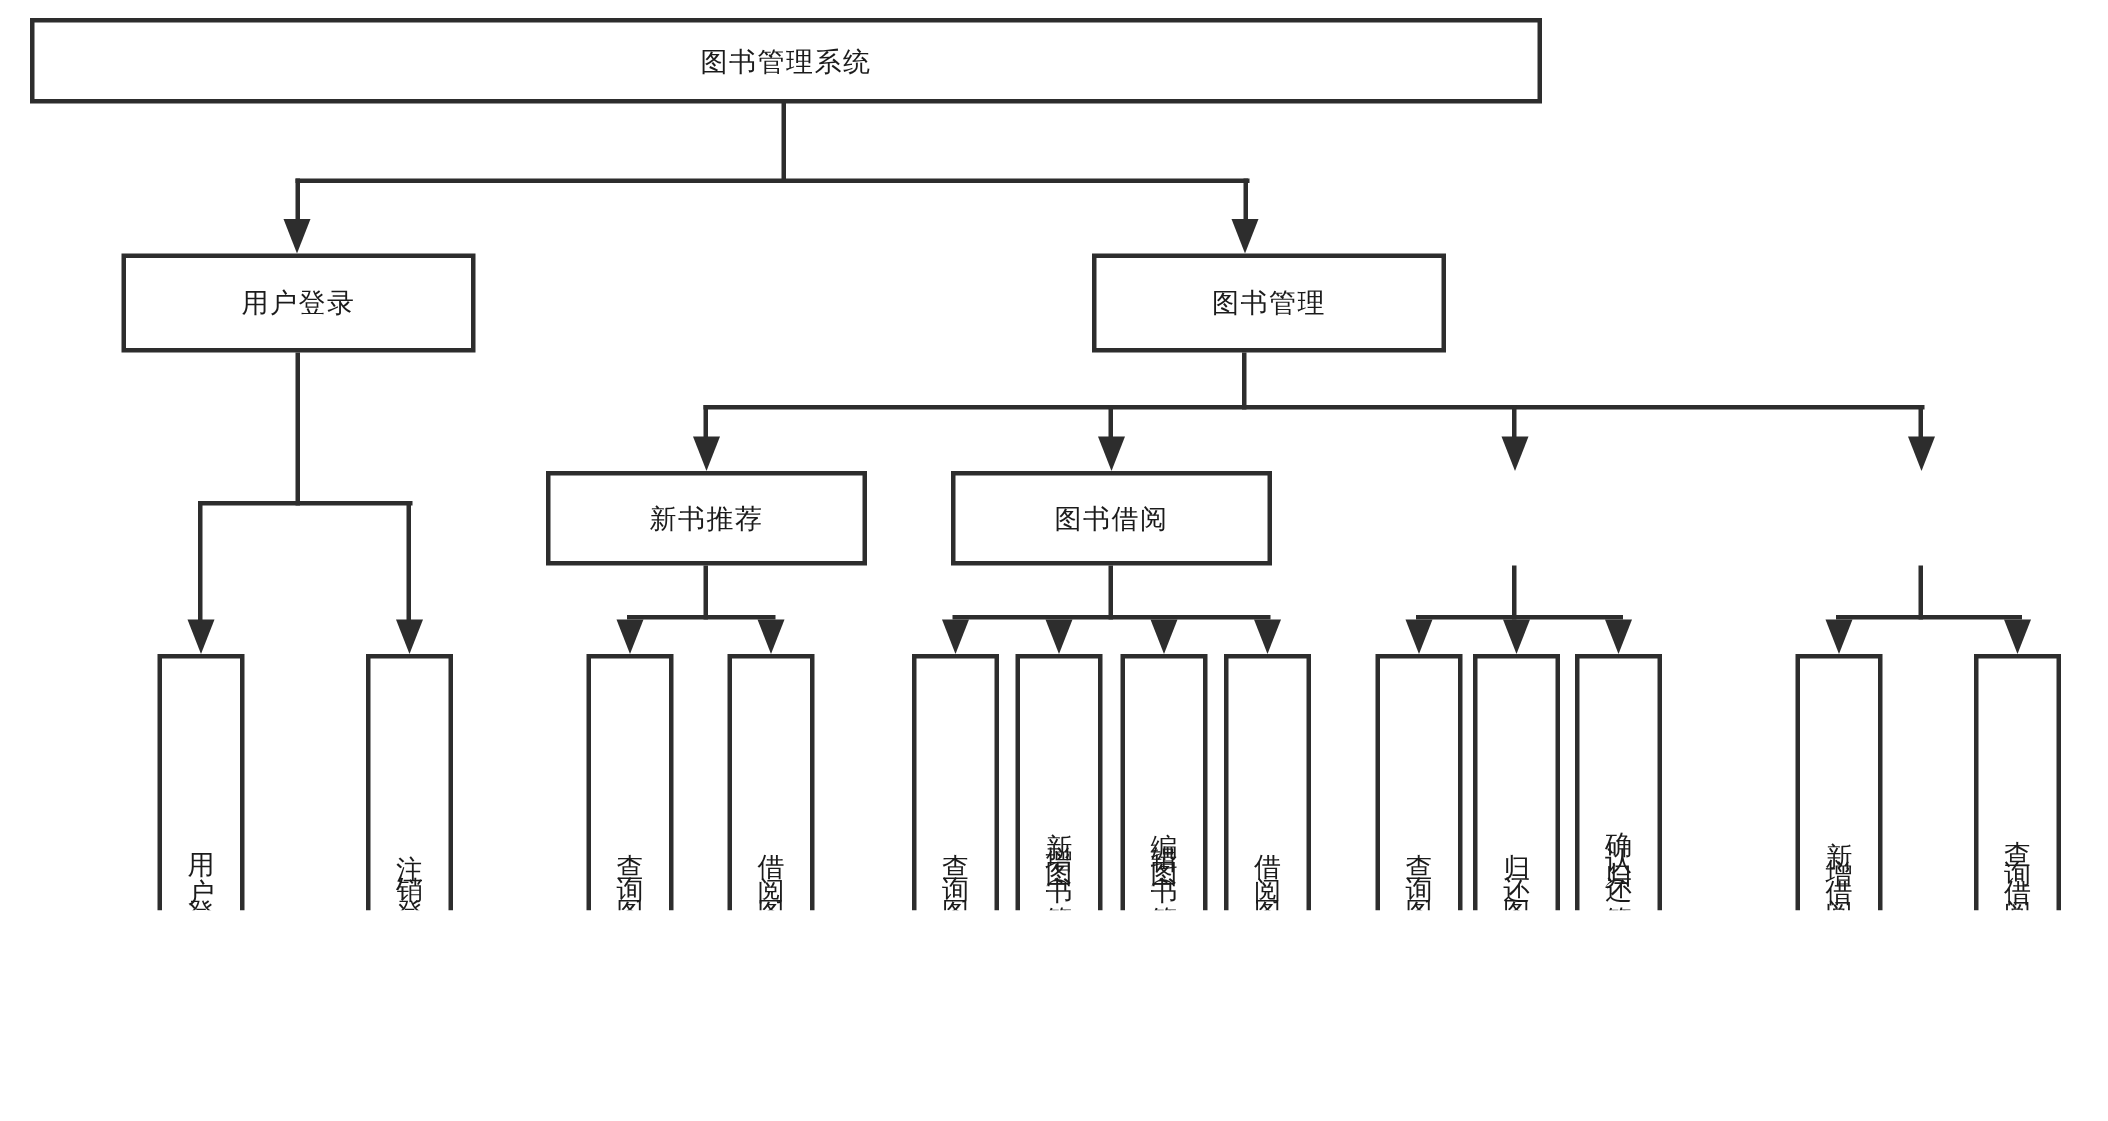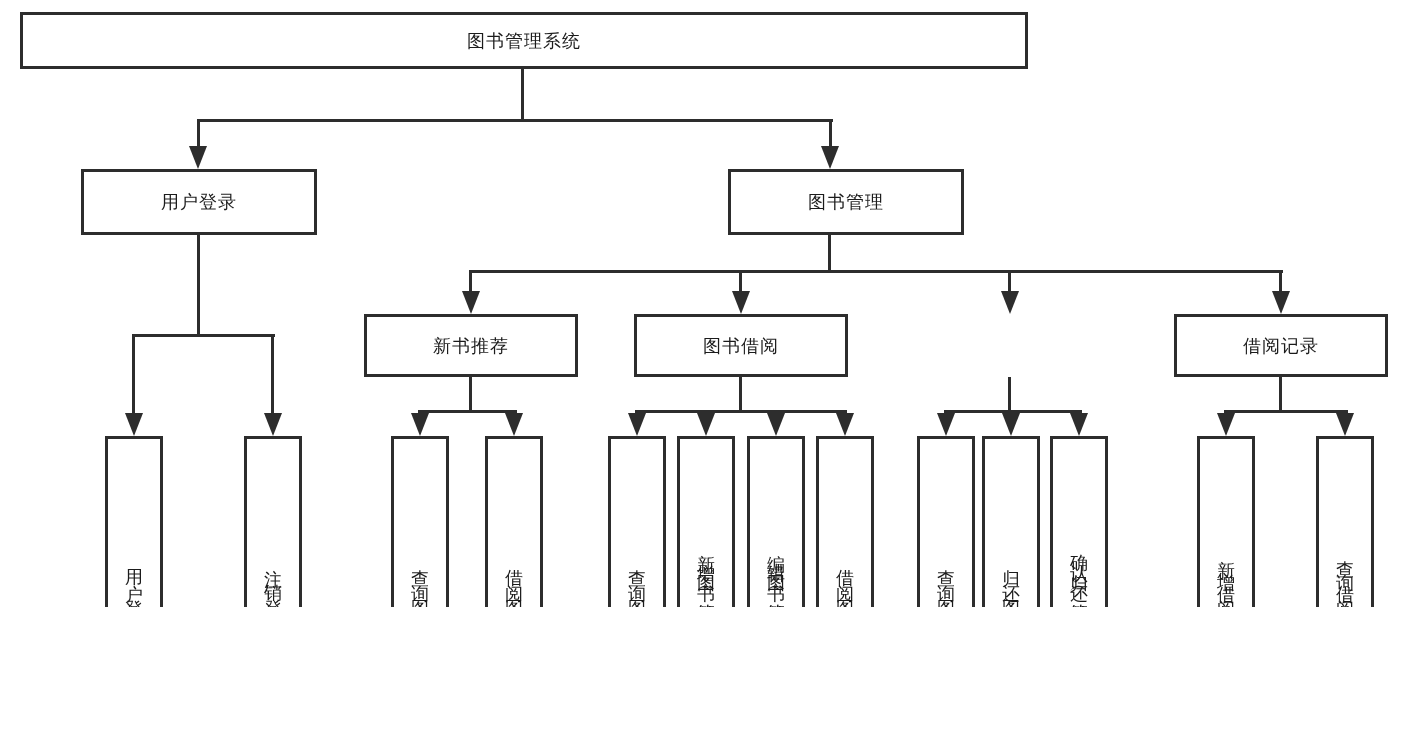--- a/index.html
+++ b/index.html
@@ -77,23 +77,20 @@
   <div class="arrow" style="left:1001px;top:291px;"></div>
   <div class="vline" style="left:1279px;top:270px;height:24px;"></div>
   <div class="arrow" style="left:1272px;top:291px;"></div>
 
   <div class="node" style="left:364px;top:314px;width:214px;height:63px;">
     <span>新书推荐</span>
   </div>
   <div class="node" style="left:634px;top:314px;width:214px;height:63px;">
     <span>图书借阅</span>
   </div>
-  <div class="node" style="left:1174px;top:314px;width:214px;height:63px;">
-    <span>借阅记录</span>
-  </div>
 
   <div class="vline" style="left:469px;top:377px;height:36px;"></div>
   <div class="hline" style="left:418px;top:410px;width:99px;"></div>
   <div class="arrow" style="left:411px;top:413px;"></div>
   <div class="arrow" style="left:505px;top:413px;"></div>
 
   <div class="vline" style="left:739px;top:377px;height:36px;"></div>
   <div class="hline" style="left:635px;top:410px;width:212px;"></div>
   <div class="arrow" style="left:628px;top:413px;"></div>
   <div class="arrow" style="left:697px;top:413px;"></div>

